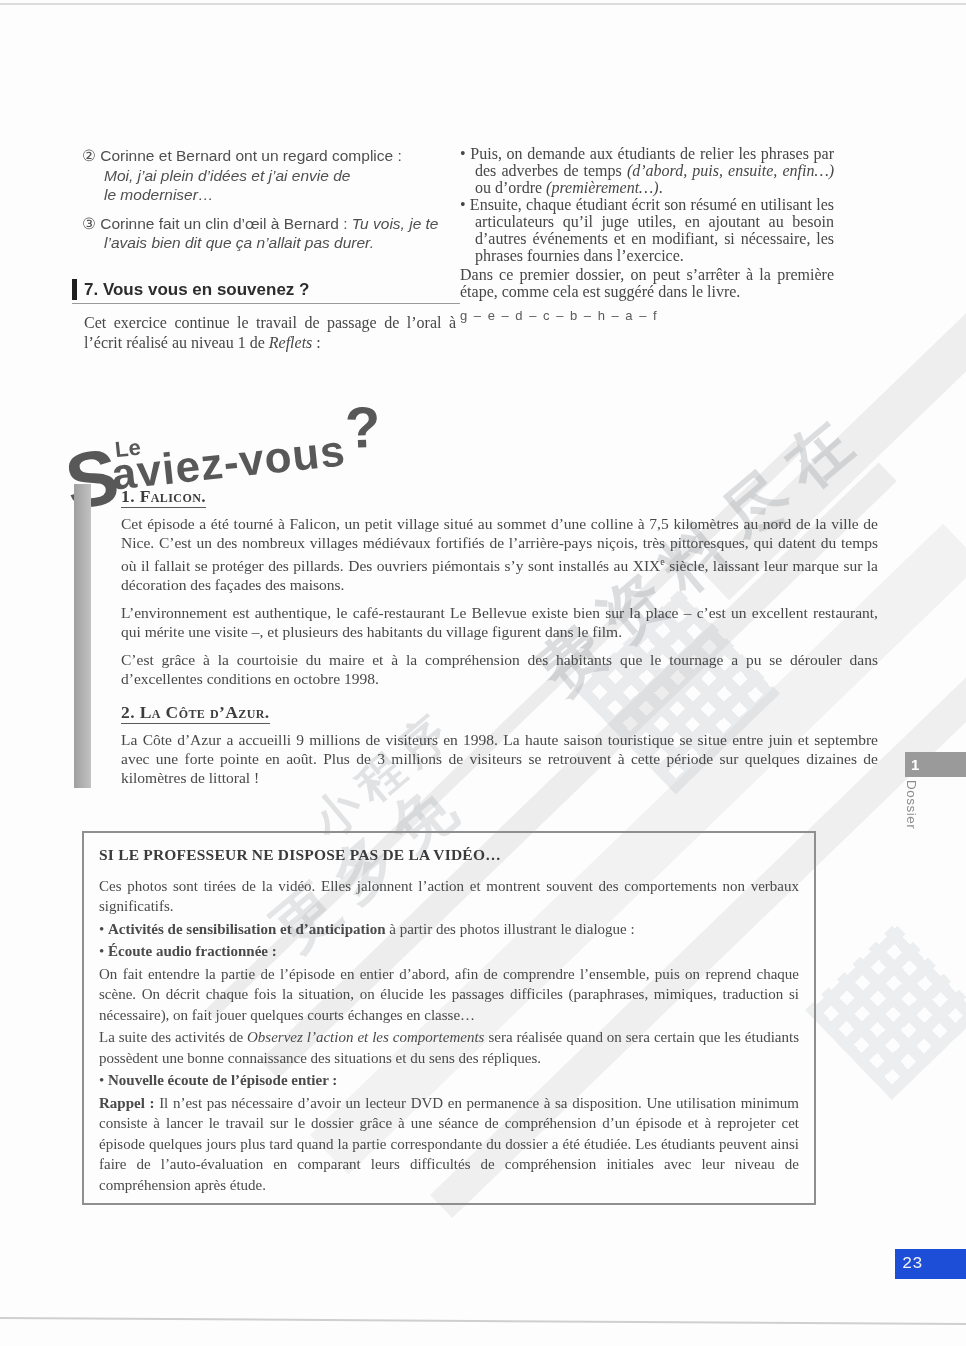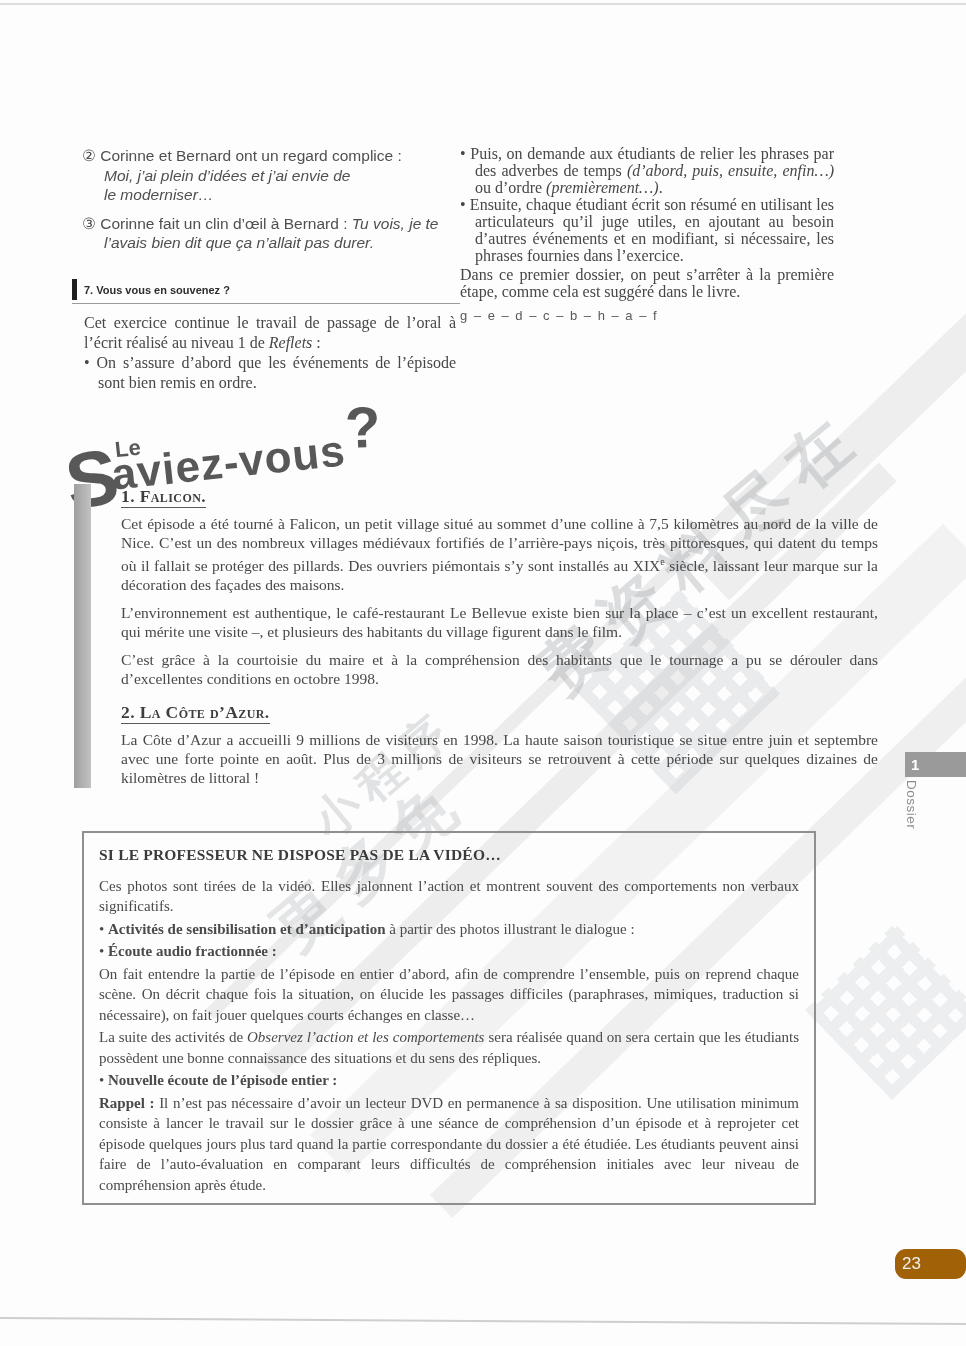--- a/index.html
+++ b/index.html
@@ -20,21 +20,21 @@
   .dlg-item{padding-left:22px;text-indent:-22px;margin:0 0 9px 0;}
   .right-col{left:460px;top:145px;width:374px;font-size:16px;line-height:17px;text-align:justify;color:#474747;}
   .hang{padding-left:15px;text-indent:-15px;margin:0;}
   .rc-para{margin:2px 0 0 0;}
   .answer-key{margin-top:7px;font-family:"Liberation Sans",sans-serif;font-size:13px;
     letter-spacing:1.5px;color:#5a5a5a;text-align:left;}
   
   .s7{left:72px;top:279px;width:388px;}
   .s7-head{display:flex;align-items:center;}
   .s7-bar{width:5px;height:21px;background:#1f1f1f;margin-right:7px;}
-  .s7-title{font-family:"Liberation Sans",sans-serif;font-weight:bold;font-size:11px;color:#2d2d2d;}
+  .s7-title{font-family:"Liberation Sans",sans-serif;font-weight:bold;font-size:17px;color:#2d2d2d;}
   .s7-rule{border-bottom:1.5px solid #9a9a9a;margin-top:3px;}
   .s7-body{margin:9px 0 0 12px;width:372px;font-size:16px;line-height:19.5px;text-align:justify;color:#474747;}
   .s7-body .para{margin:0;}
   .s7-body .hang{margin-top:1px;padding-left:14px;text-indent:-14px;}
   
   .logo{left:64px;top:408px;transform:rotate(-6deg);color:#585858;
     font-family:"Liberation Sans",sans-serif;font-weight:bold;white-space:nowrap;}
   .logo .s{font-size:78px;line-height:0.9;display:inline-block;transform:rotate(-3deg);}
   .logo .stack{display:inline-block;vertical-align:14px;margin-left:-6px;}
   .logo .le{display:block;font-size:22px;line-height:14px;margin:0 0 2px 6px;}
@@ -52,22 +52,22 @@
     box-sizing:border-box;padding:10px 15px 0 15px;font-size:15px;line-height:20.5px;
     text-align:justify;color:#4a4a4a;overflow:hidden;}
   .box-title{font-weight:bold;font-size:15.5px;letter-spacing:.2px;color:#3b3b3b;margin:2px 0 10px 0;}
   .info-box p{margin:0 0 2px 0;}
   
   .tab-box{left:905px;top:752px;width:61px;height:25px;background:#9a9a9a;color:#fff;
     font-family:"Liberation Sans",sans-serif;font-weight:bold;font-size:15px;line-height:25px;
     padding-left:6px;box-sizing:border-box;}
   .tab-label{left:904px;top:780px;height:90px;writing-mode:vertical-rl;
     font-family:"Liberation Sans",sans-serif;font-size:13.5px;letter-spacing:.5px;color:#8d8d8d;}
-  .page-box{left:895px;top:1249px;width:71px;height:30px;background:#a16207;color:#f2f2f2;
-    font-family:Liberation Sans, sans-serif;font-size:17px;box-sizing:border-box;padding:5px 0 0 7px;border-radius:11px;}
+  .page-box{left:895px;top:1249px;width:71px;height:30px;background:#1d4ed8;color:#f2f2f2;
+    font-family:Liberation Mono, monospace;font-size:17px;box-sizing:border-box;padding:5px 0 0 7px;}
   
   .band{position:absolute;transform-origin:left top;}
   .wm-text{position:absolute;transform-origin:left top;color:#8f959b;
     font-family:"DejaVu Sans",sans-serif;font-weight:bold;white-space:nowrap;}
   .qr{position:absolute;transform-origin:left top;
     background:repeating-linear-gradient(0deg,#aab0b5 0 11px,transparent 11px 22px),
                repeating-linear-gradient(90deg,#aab0b5 0 11px,transparent 11px 22px);}
   
   .seg-i{font-style:italic;}
   .seg-b{font-weight:bold;}
@@ -99,21 +99,20 @@
   </div>
 
   <div class="abs s7">
     <div class="s7-head">
       <div class="s7-bar"></div>
       <div class="s7-title">7. Vous vous en souvenez ?</div>
     </div>
     <div class="s7-rule"></div>
     <div class="s7-body">
       <p class="para"><span>Cet exercice continue le travail de passage de l’oral à l’écrit réalisé au niveau 1 de </span><span class="seg-i">Reflets</span><span> :</span></p>
-      <p class="hang"><span>• On s’assure d’abord que les événements de l’épisode sont bien remis en ordre.</span></p>
     </div>
   </div>
 
   <div class="abs right-col">
     <p class="hang"><span>• Puis, on demande aux étudiants de relier les phrases par des adverbes de temps </span><span class="seg-i">(d’abord, puis, ensuite, enfin…)</span><span> ou d’ordre </span><span class="seg-i">(premièrement…)</span><span>.</span></p>
     <p class="hang"><span>• Ensuite, chaque étudiant écrit son résumé en utilisant les articulateurs qu’il juge utiles, en ajoutant au besoin d’autres événements et en modifiant, si nécessaire, les phrases fournies dans l’exercice.</span></p>
     <p class="rc-para">Dans ce premier dossier, on peut s’arrêter à la première étape, comme cela est suggéré dans le livre.</p>
     <p class="answer-key">g – e – d – c – b – h – a – f</p>
   </div>
 

